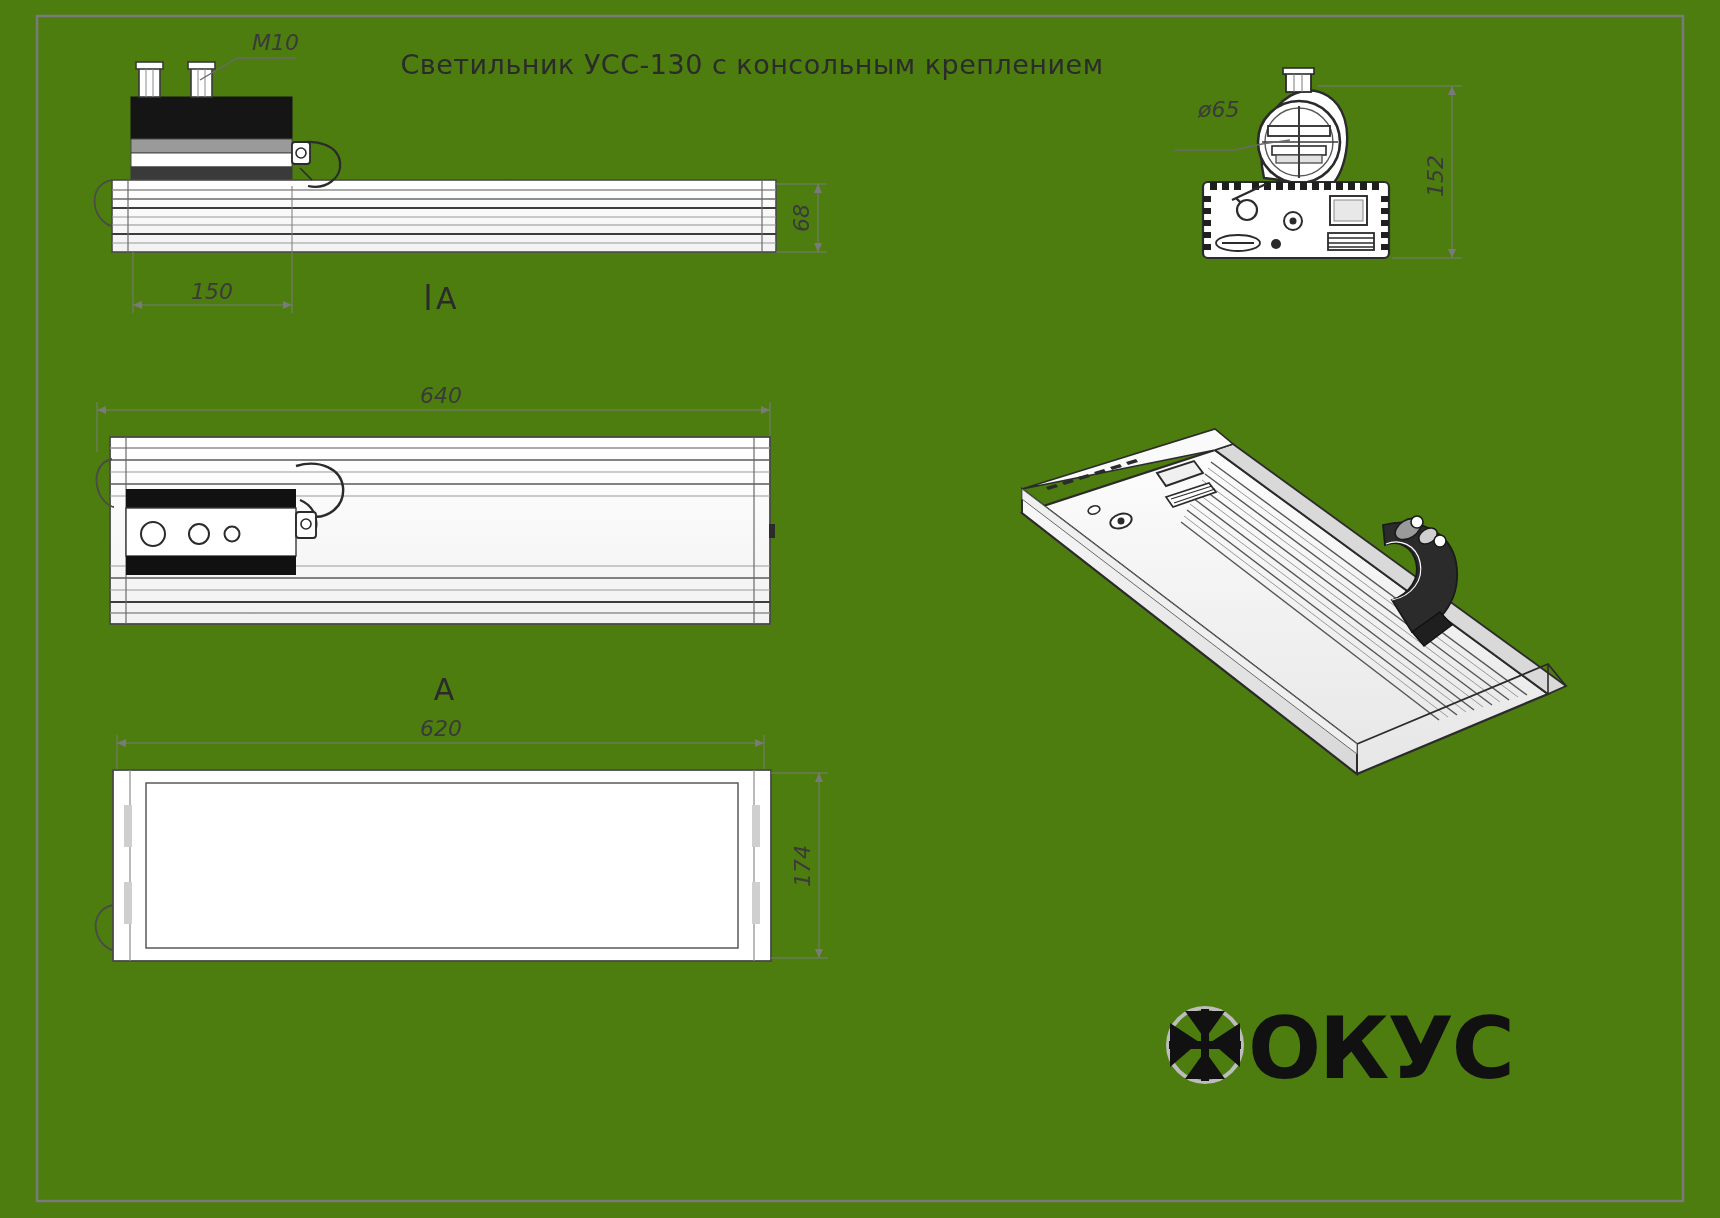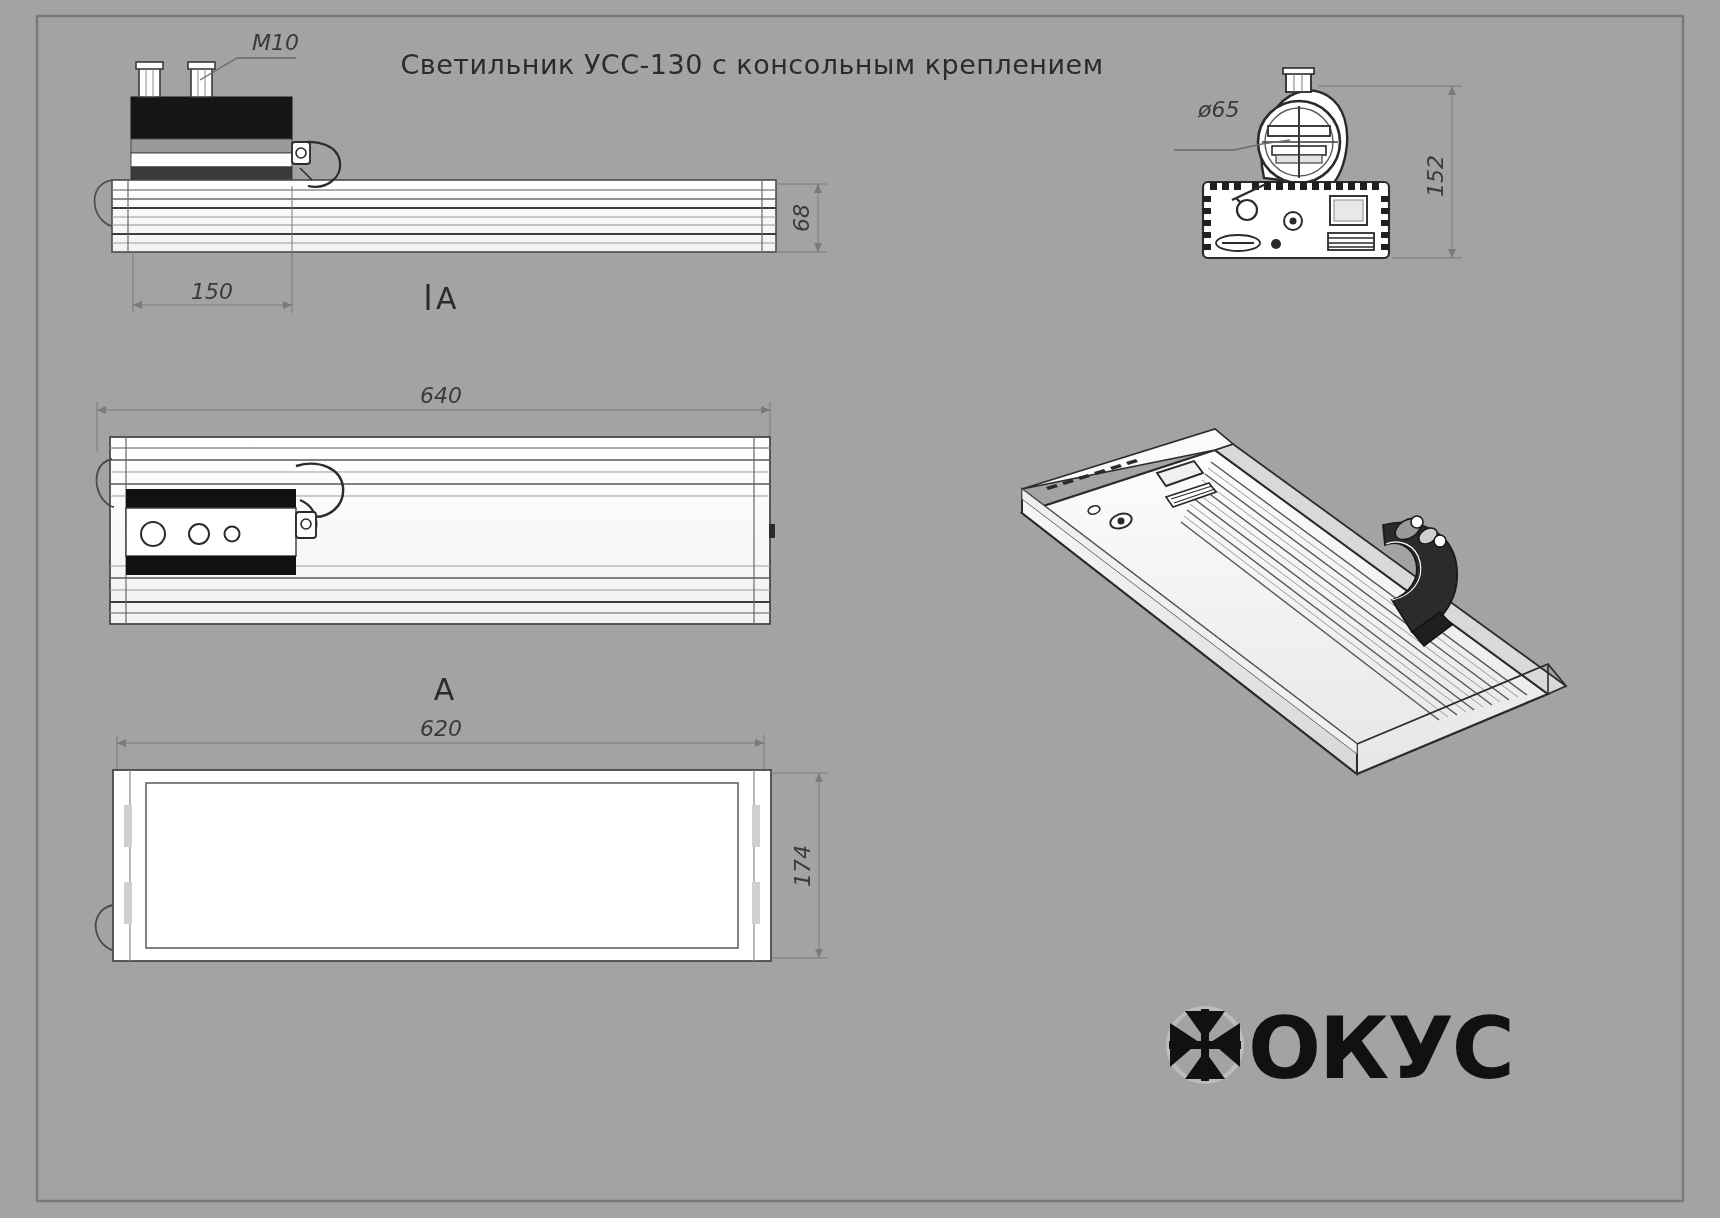--- a/index.html
+++ b/index.html
@@ -1,17 +1,17 @@
 <!DOCTYPE html>
 <html><head>
 <meta charset="utf-8">
 <style>
   html,body{margin:0;padding:0;background:#ffffff;}
   body{width:1720px;height:1218px;font-family:"DejaVu Sans",sans-serif;overflow:hidden;}
-  #stage{position:relative;width:1720px;height:1218px;background:#a3a3a3;}
+  #stage{position:relative;width:1720px;height:1218px;background:#4d7c0f;}
   svg.sheet{position:absolute;top:0;left:0;width:1720px;height:1218px;}
   .dimtext{font-family:"DejaVu Sans",sans-serif;font-style:italic;font-size:22px;fill:#3a3a3a;}
   .title{font-family:"DejaVu Sans",sans-serif;font-size:27px;fill:#2b2b2b;letter-spacing:0.5px;}
   .secmark{font-family:"DejaVu Sans",sans-serif;font-size:30px;fill:#2b2b2b;}
   .logotext{font-family:"DejaVu Sans",sans-serif;font-weight:bold;font-size:86px;fill:#111;letter-spacing:-2px;}
 </style>
 </head>
 <body>
 
 <div id="stage">

